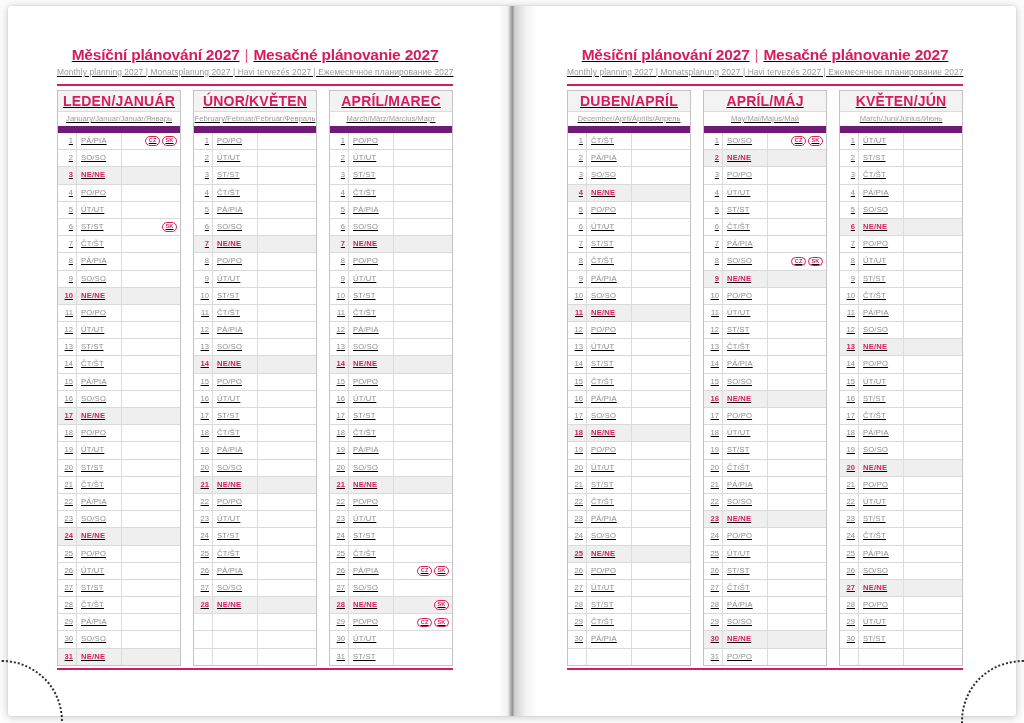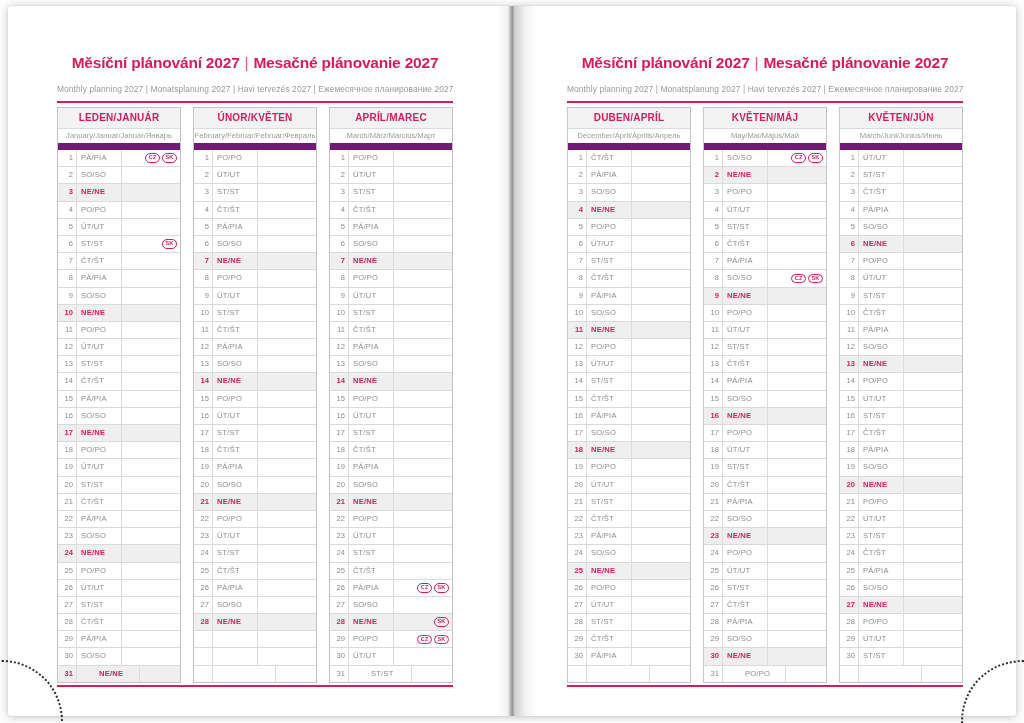--- a/index.html
+++ b/index.html
@@ -7,55 +7,55 @@
     width:1024px;height:723px;position:relative;overflow:hidden;
     background:#fdfdfd;
     font-family:"Liberation Sans", sans-serif;
     --accent:#d81b5f;
   }
   .spread{
     position:absolute;left:8px;right:8px;top:6px;bottom:7px;
     background:#fff;border-radius:3px;
     box-shadow:0 1px 10px rgba(0,0,0,0.22), 0 0 2px rgba(0,0,0,0.12);
   }
-  .page{position:absolute;top:8px;bottom:0;width:50%;}
+  .page{position:absolute;top:0;bottom:0;width:50%;text-decoration:underline;}
   .page.left{left:0;}
   .page.right{right:0;}
   .page-inner{position:relative;width:396px;padding-top:40px;}
   .page.left .page-inner{margin-left:49px;}
   .page.right .page-inner{margin-left:55px;}
 
   .ptitle{
     text-align:center;font-size:15.5px;font-weight:700;color:var(--accent);
     white-space:nowrap;letter-spacing:-0.2px;
   }
   .ptitle .sep{font-weight:300;padding:0 5px;color:var(--accent);opacity:0.75;}
   .psub{
-    margin-top:12px;text-align:center;font-size:8.4px;color:#9a9a9a;
+    margin-top:3px;text-align:center;font-size:8.4px;color:#9a9a9a;
     white-space:nowrap;letter-spacing:0.1px;
   }
   .toprule{margin-top:7px;height:2px;background:var(--accent);}
   .tables{margin-top:4px;display:flex;gap:12px;}
   .botrule{margin-top:2px;height:2px;background:var(--accent);}
 
   .mtable{flex:1;border:1px solid #c3c3c3;background:#fff;}
   .mname{
     height:20px;line-height:20px;text-align:center;
-    font-size:10px;font-weight:700;color:var(--accent);
+    font-size:14px;font-weight:700;color:var(--accent);
     background:#f3f3f3;border-bottom:1px solid #dcdcdc;letter-spacing:0.2px;
   }
   .msub{
     height:14px;line-height:14px;text-align:center;
     font-size:7.6px;color:#9a9a9a;border-bottom:7px solid #701a75;
   }
   .drow{
     display:grid;grid-template-columns:19px 45px 1fr;
     height:16.2px;border-bottom:1px solid #dadada;box-sizing:content-box;
   }
-  .drow:last-child{border-bottom:none;gap:18px;}
+  .drow:last-child{border-bottom:none;}
   .dnum{
     text-align:right;padding-right:3px;font-size:7.6px;color:#8d8d8d;
     border-right:1px solid #dcdcdc;line-height:16.2px;
   }
   .dwd{
     padding-left:4px;font-size:7.6px;color:#8d8d8d;
     border-right:1px solid #dcdcdc;line-height:16.2px;letter-spacing:0.2px;
   }
   .dnotes{display:flex;justify-content:flex-end;align-items:center;gap:2px;padding-right:3px;}
   .sun{background:#efefef;}
@@ -751,21 +751,21 @@
               <div class="dwd">PÁ/PIA</div>
               <div class="dnotes"></div>
             </div>
             <div class="drow">
               <div class="dnum"></div>
               <div class="dwd"></div>
               <div class="dnotes"></div>
             </div>
           </div>
           <div class="mtable">
-            <div class="mname">KVĚTEN/MÁJ</div>
+            <div class="mname">APRÍL/MÁJ</div>
             <div class="msub">May/Mai/Május/Май</div>
             <div class="drow">
               <div class="dnum">1</div>
               <div class="dwd">SO/SO</div>
               <div class="dnotes">
                 <div class="badge">CZ</div>
                 <div class="badge">SK</div>
               </div>
             </div>
             <div class="drow sun">

